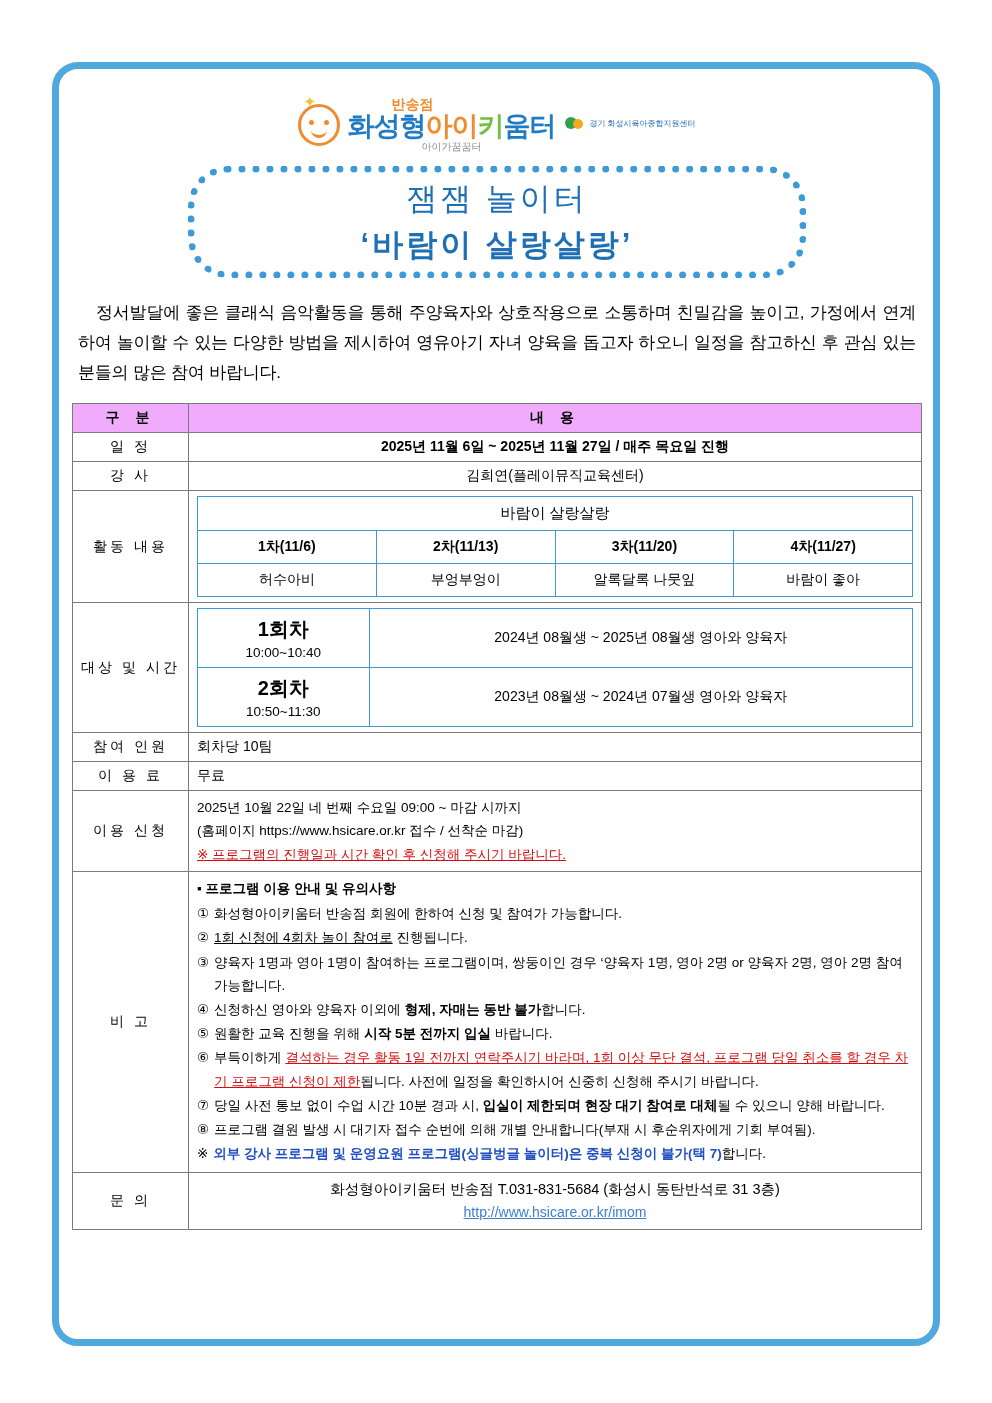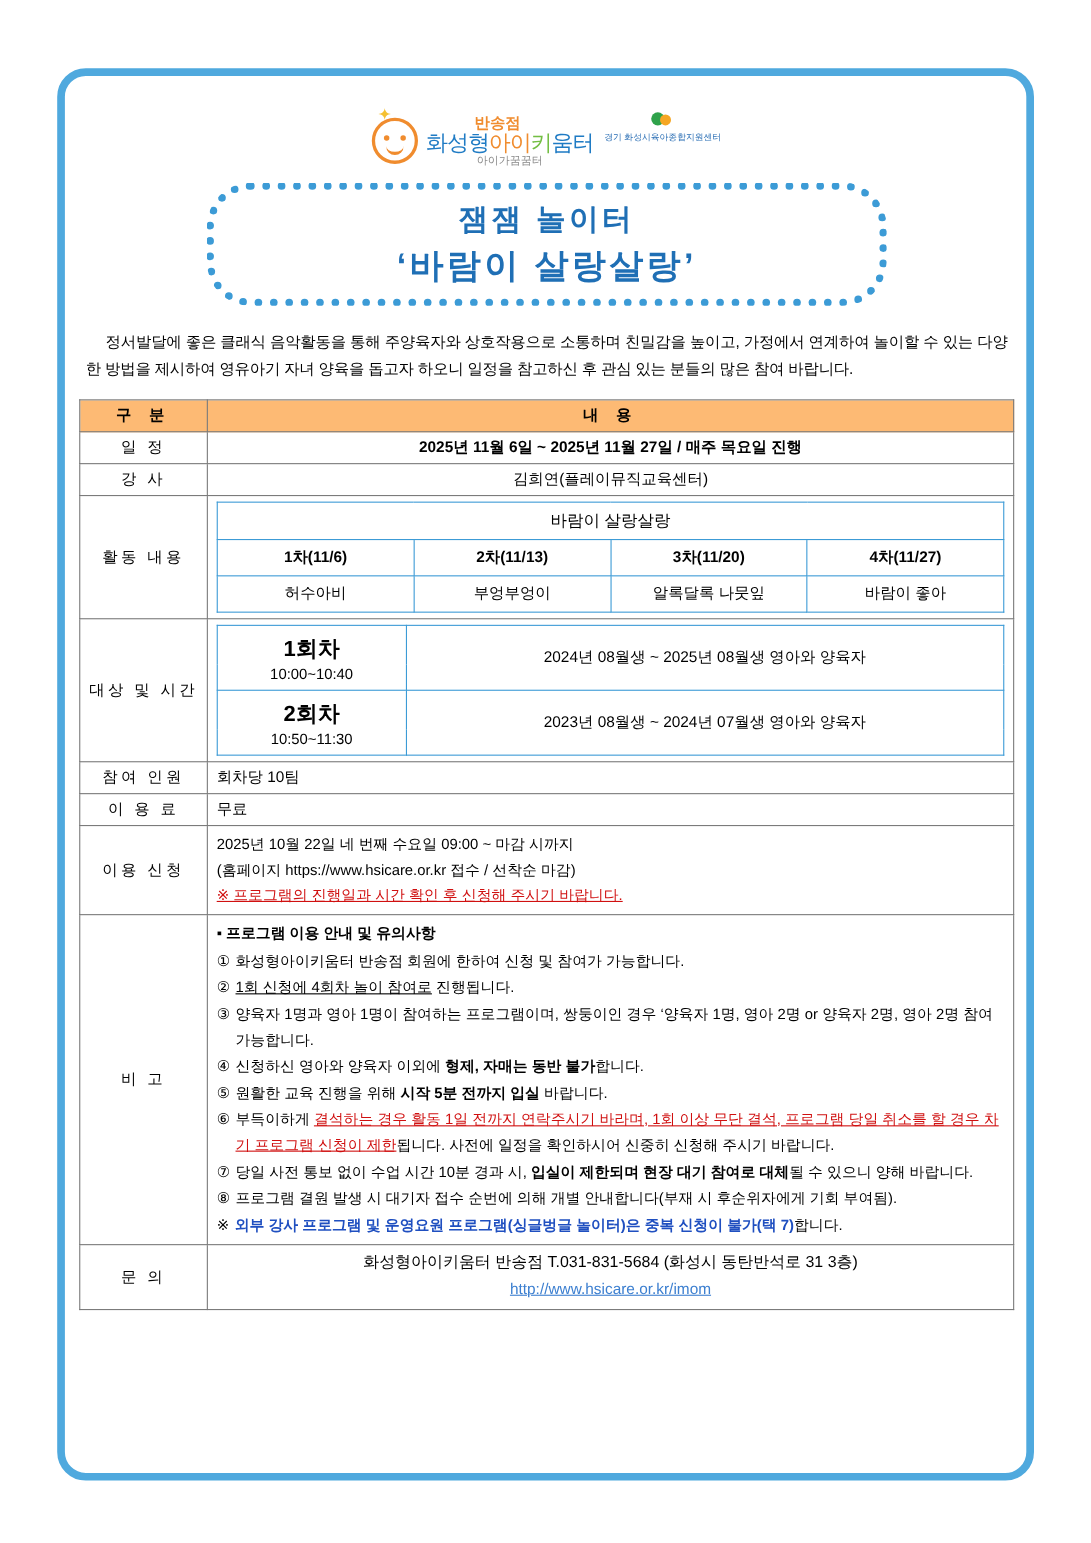--- a/index.html
+++ b/index.html
@@ -84,39 +84,38 @@
     line-height: 1;
   }
   .logo-sub1 {
     font-size: 14px;
     color: #F08C2E;
     font-weight: bold;
     margin-left: 44px;
     margin-bottom: 2px;
   }
   .logo-main-text {
-    font-size: 20px;
-    font-weight: normal;
+    font-size: 27px;
+    font-weight: bold;
     color: #1F7BC4;
     letter-spacing: -1px;
   }
   .logo-main-text .orange { color: #F08C2E; }
   .logo-main-text .green { color: #73BE43; }
   .logo-tag {
     font-size: 10px;
     color: #8a8a8a;
     text-align: center;
     margin-top: 2px;
   }
   .logo-right {
     display: flex;
     align-items: center;
     gap: 4px;
     margin-bottom: 22px;
-    flex-direction: column;
   }
   .logo-right-mark {
     width: 20px; height: 14px;
     position: relative;
   }
   .logo-right-mark .d1, .logo-right-mark .d2 {
     position: absolute; border-radius: 50%;
   }
   .logo-right-mark .d1 { width: 12px; height: 12px; background: #2FA24B; left: 0; top: 1px; }
   .logo-right-mark .d2 { width: 10px; height: 10px; background: #F5A623; left: 8px; top: 3px; }
@@ -132,36 +131,36 @@
     height: 112px;
     border: 7px dotted #3C9BD6;
     border-radius: 40px;
     display: flex;
     flex-direction: column;
     align-items: center;
     justify-content: center;
     box-sizing: border-box;
   }
   .title-line1 {
-    font-size: 27px;
-    font-weight: bold;
+    font-size: 31px;
+    font-weight: normal;
     color: #1F6FB5;
     letter-spacing: 3px;
     margin-bottom: 4px;
   }
   .title-line2 {
     font-size: 31px;
     font-weight: bold;
     color: #1F6FB5;
     letter-spacing: 3px;
   }
   
   .intro {
     margin: 20px 6px 16px 6px;
-    font-size: 14px;
+    font-size: 17px;
     line-height: 1.75;
     text-align: justify;
     letter-spacing: -0.2px;
     text-indent: 18px;
   }
   
   table.main {
     width: 100%;
     border-collapse: collapse;
     table-layout: fixed;
@@ -169,21 +168,21 @@
   }
   table.main td, table.main th {
     border: 1px solid #7b7b7b;
     padding: 5px 8px;
     vertical-align: middle;
   }
   .hdr {
     text-align: center;
     font-weight: bold;
     letter-spacing: 6px;
-    background: #fdba74;
+    background: #f0abfc;
   }
   .lbl {
     text-align: center;
     font-weight: normal;
     letter-spacing: 3px;
     width: 116px;
   }
   .ctr { text-align: center; }
   .bold { font-weight: bold; }
   

